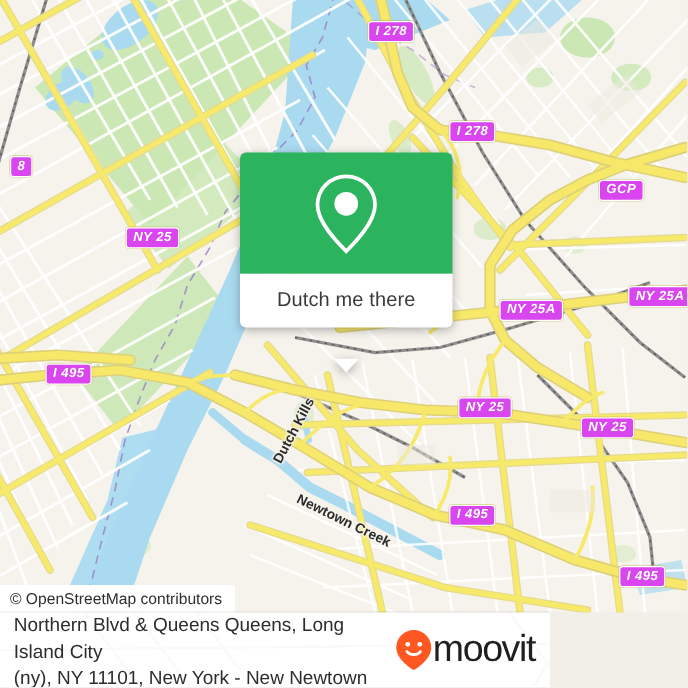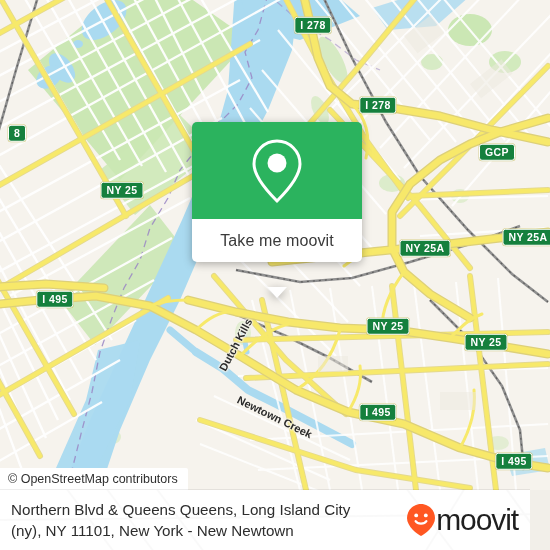--- a/index.html
+++ b/index.html
@@ -11,32 +11,33 @@
   #app{position:relative;width:550px;height:550px;overflow:hidden;background:#f2efe9;}
 
   
   #map{position:absolute;left:0;top:0;width:550px;height:490px;overflow:hidden;background:#f2efe9;}
   #map svg{position:absolute;left:0;top:0;}
 
   
   .shield{
     position:absolute;
     transform:translate(-50%,-50%);
-    background:#15803d;
+    background:#d946ef;
     border:1.4px solid #ffffff;
     border-radius:3px;
     color:#ffffff;
     font-size:10.5px;
     font-weight:bold;
     letter-spacing:.4px;
     padding:1.5px 5px 2px 5px;
     line-height:11px;
     white-space:nowrap;
     text-shadow:0 0 1px rgba(0,0,0,.06);
     box-shadow:0 0 0 .5px rgba(190,175,60,.55);
+    font-style:italic;
   }
   .shield.clip-left{transform:translate(0,-50%);}
 
   
   .wlabel{
     position:absolute;
     color:#2b2b2b;
     font-size:11px;
     font-weight:bold;
     white-space:nowrap;
@@ -79,23 +80,23 @@
     position:absolute;left:0;top:468px;height:22px;
     background:#ffffff;
     display:flex;align-items:center;
     padding:0 10px 0 8px;
     border-radius:0 2px 0 0;
   }
   #attrib span{font-size:12.5px;color:#2f2f2f;white-space:nowrap;}
 
   
   #footer{
-    position:absolute;left:0;top:490px;width:530px;height:60px;
+    position:absolute;left:0;top:490px;width:440px;height:60px;
     background:#ffffff;
-    display:flex;align-items:center;
+    display:flex;
     box-shadow:0 -1px 0 rgba(0,0,0,.07);
     overflow:hidden;
   }
   #footer .ghost{
     position:absolute;inset:0;opacity:.05;pointer-events:none;
   }
   #footer .title{
     position:relative;z-index:2;
     margin-left:11px;width:400px;
     color:#2d2d2d;font-size:15.2px;line-height:21px;
@@ -385,21 +386,21 @@
   </div>
 
   <div id="callout">
     <div class="head" style="background: rgb(43, 179, 94);">
       <svg width="54" height="66" viewBox="0 0 54 66">
         <path d="M27 3 C14.3 3 4 13.3 4 26 C4 40 20 56 27 63 C34 56 50 40 50 26 C50 13.3 39.7 3 27 3 Z" fill="none" stroke="#ffffff" stroke-width="3"></path>
         <circle cx="27" cy="25" r="9.5" fill="#ffffff"></circle>
       </svg>
     </div>
     <div class="foot">
-      <span>Take me moovit</span>
+      <span>Dutch me there</span>
     </div>
     <div class="tail"></div>
   </div>
 
   <div id="attrib">
     <span>© OpenStreetMap contributors</span>
   </div>
 
   <div id="footer">
     <svg class="ghost" width="550" height="60" viewBox="0 0 550 60">

